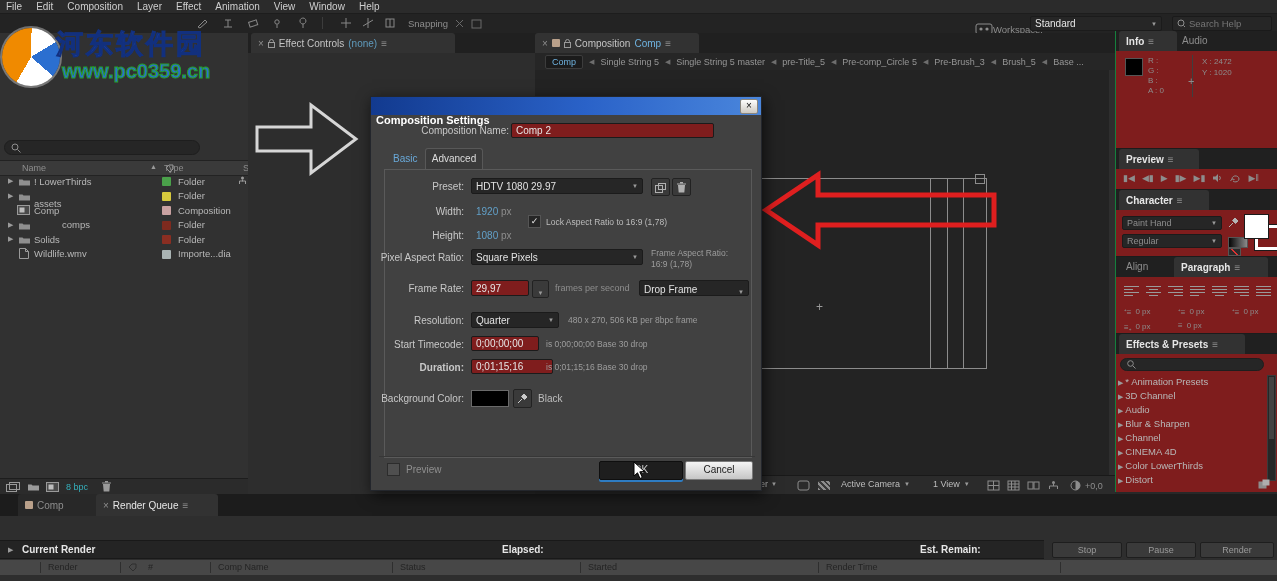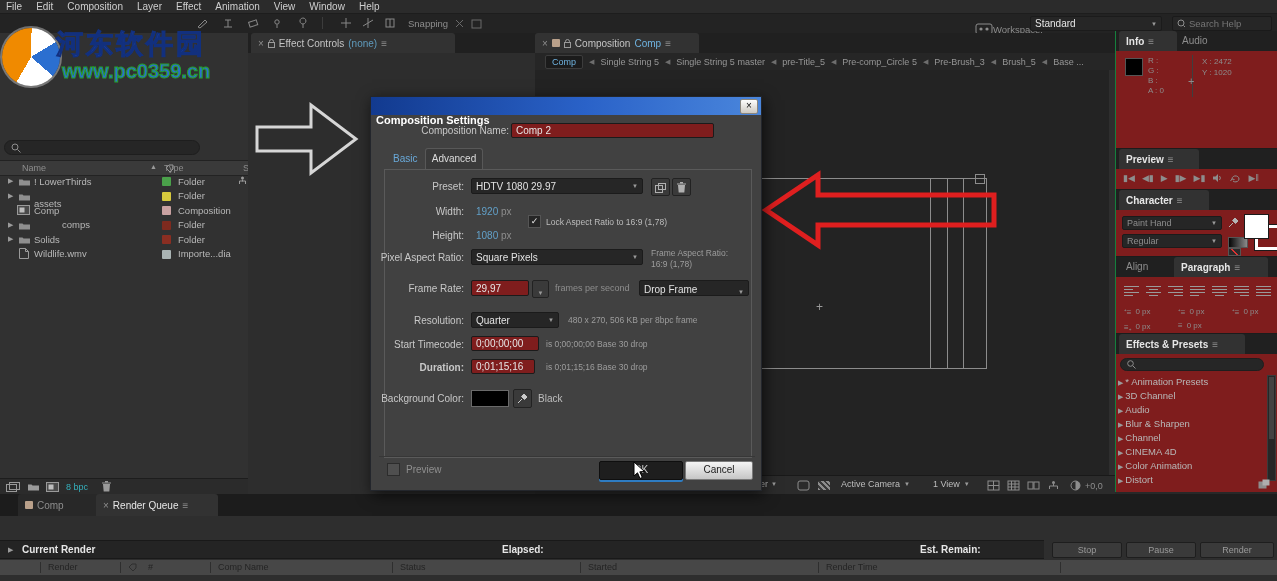--- a/index.html
+++ b/index.html
@@ -488,21 +488,21 @@
             <line x1="5.8" y1="5.8" x2="8.5" y2="8.5" stroke="#8d8d8d"></line>
           </svg>
       </div>
       <div class="abs" style="left:2px;top:41px;font-size:9.5px;color:#b8b8b8;line-height:13px;">
         <div><span style="font-size:7px;color:#9a9a9a;">▶ </span><span>* Animation Presets</span></div>
         <div><span style="font-size:7px;color:#9a9a9a;">▶ </span><span>3D Channel</span></div>
         <div><span style="font-size:7px;color:#9a9a9a;">▶ </span><span>Audio</span></div>
         <div><span style="font-size:7px;color:#9a9a9a;">▶ </span><span>Blur &amp; Sharpen</span></div>
         <div><span style="font-size:7px;color:#9a9a9a;">▶ </span><span>Channel</span></div>
         <div><span style="font-size:7px;color:#9a9a9a;">▶ </span><span>CINEMA 4D</span></div>
-        <div><span style="font-size:7px;color:#9a9a9a;">▶ </span><span>Color Animation</span></div>
+        <div><span style="font-size:7px;color:#9a9a9a;">▶ </span><span>Color LowerThirds</span></div>
         <div><span style="font-size:7px;color:#9a9a9a;">▶ </span><span>Distort</span></div>
       </div>
       <div class="abs" style="right:2px;top:41px;width:7px;height:104px;background:#262626;border:1px solid #3a3a3a;">
         <div style="margin:1px;height:62px;background:#424242;"></div>
       </div>
       <svg class="abs" style="right:8px;bottom:4px;" width="12" height="10">
           <rect x="0.5" y="2.5" width="8" height="7" fill="#8d8d8d"></rect>
           <rect x="4.5" y="0.5" width="7" height="6" fill="#aeaeae"></rect>
         </svg>
     </div>
@@ -621,21 +621,21 @@
         <span>Quarter</span>
           <span class="caret">▼</span>
       </div>
       <span class="dinfo" style="left:197px;top:200px;">480 x 270, 506 KB per 8bpc frame</span>
 
       <span class="dlbl" style="right:297px;top:224px;">Start Timecode:</span>
       <input class="abs inp" style="left: 100px; top: 221px; width: 68px; height: 15px;" value="0;00;00;00">
       <span class="dinfo" style="left:175px;top:224px;">is 0;00;00;00  Base 30  drop</span>
 
       <span class="dlbl" style="right:297px;top:247px;font-weight:bold;">Duration:</span>
-      <input class="abs inp" style="left: 100px; top: 244px; width: 64px; height: 15px;" value="0;01;15;16">
+      <input class="abs inp" style="left: 100px; top: 244px; width: 82px; height: 15px;" value="0;01;15;16">
       <span class="dinfo" style="left:175px;top:247px;">is 0;01;15;16  Base 30  drop</span>
 
       <span class="dlbl" style="right:297px;top:278px;">Background Color:</span>
       <div class="abs" style="left: 100px; top: 275px; width: 36px; height: 15px; border: 1px solid rgb(106, 106, 106); background: rgb(0, 0, 0);"></div>
       <div class="abs" style="left:142px;top:274px;width:17px;height:17px;background:#3a3a3a;border:1px solid #222;border-radius:2px;">
         <svg style="margin:3px 0 0 3px;" width="11" height="11">
             <path d="M1 10 L5 6 M6 3 l2 2 M7 1 l3 3 -2.5 2.5 -3-3z" stroke="#ccc" fill="#ccc" stroke-width="1"></path>
           </svg>
       </div>
       <span class="abs t10 txt" style="left:167px;top:278px;">Black</span>

